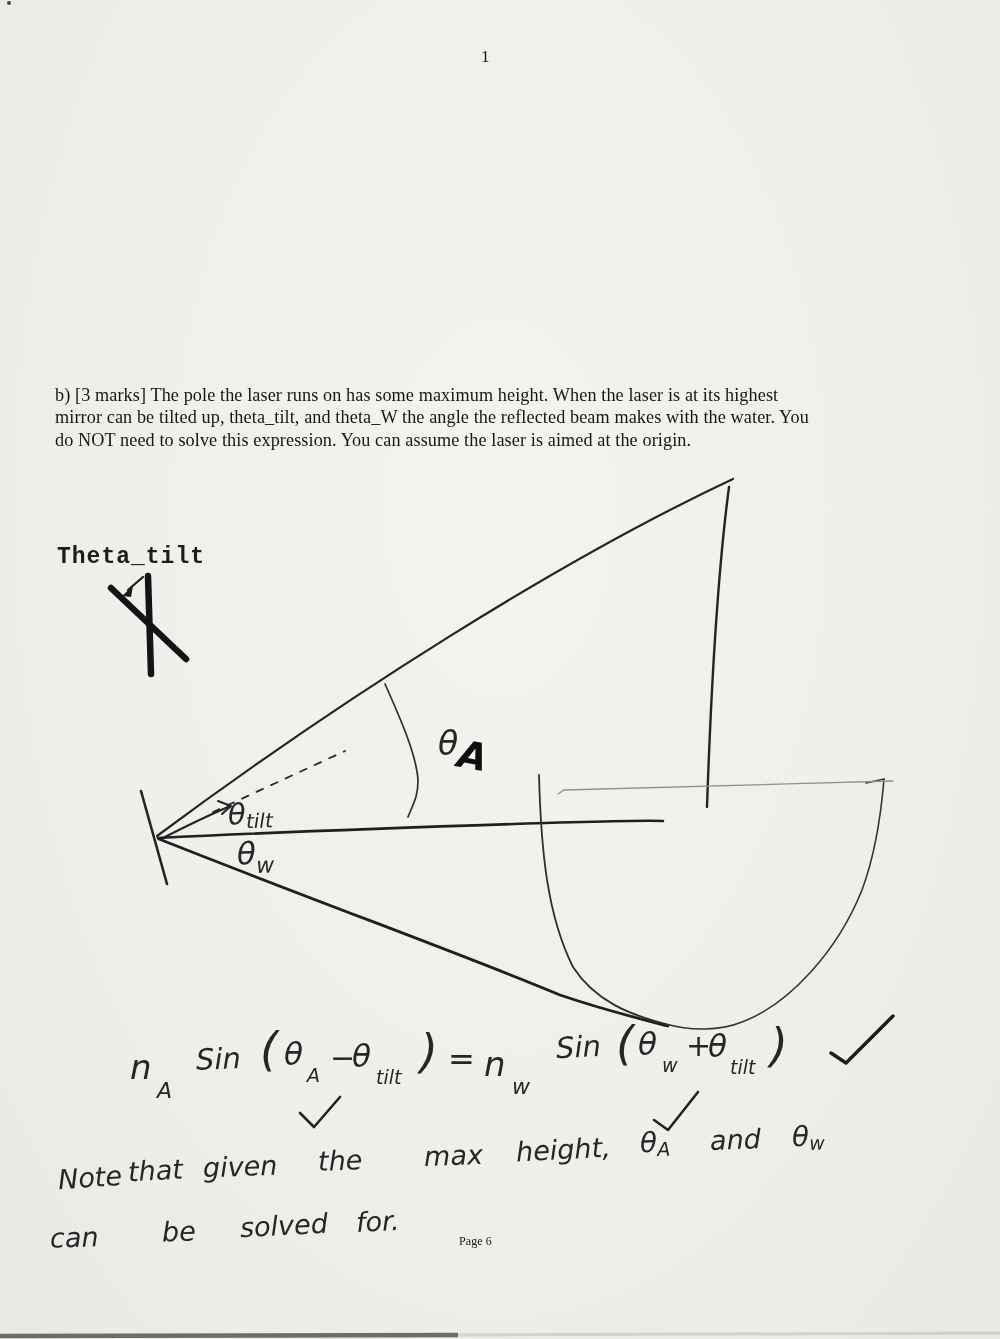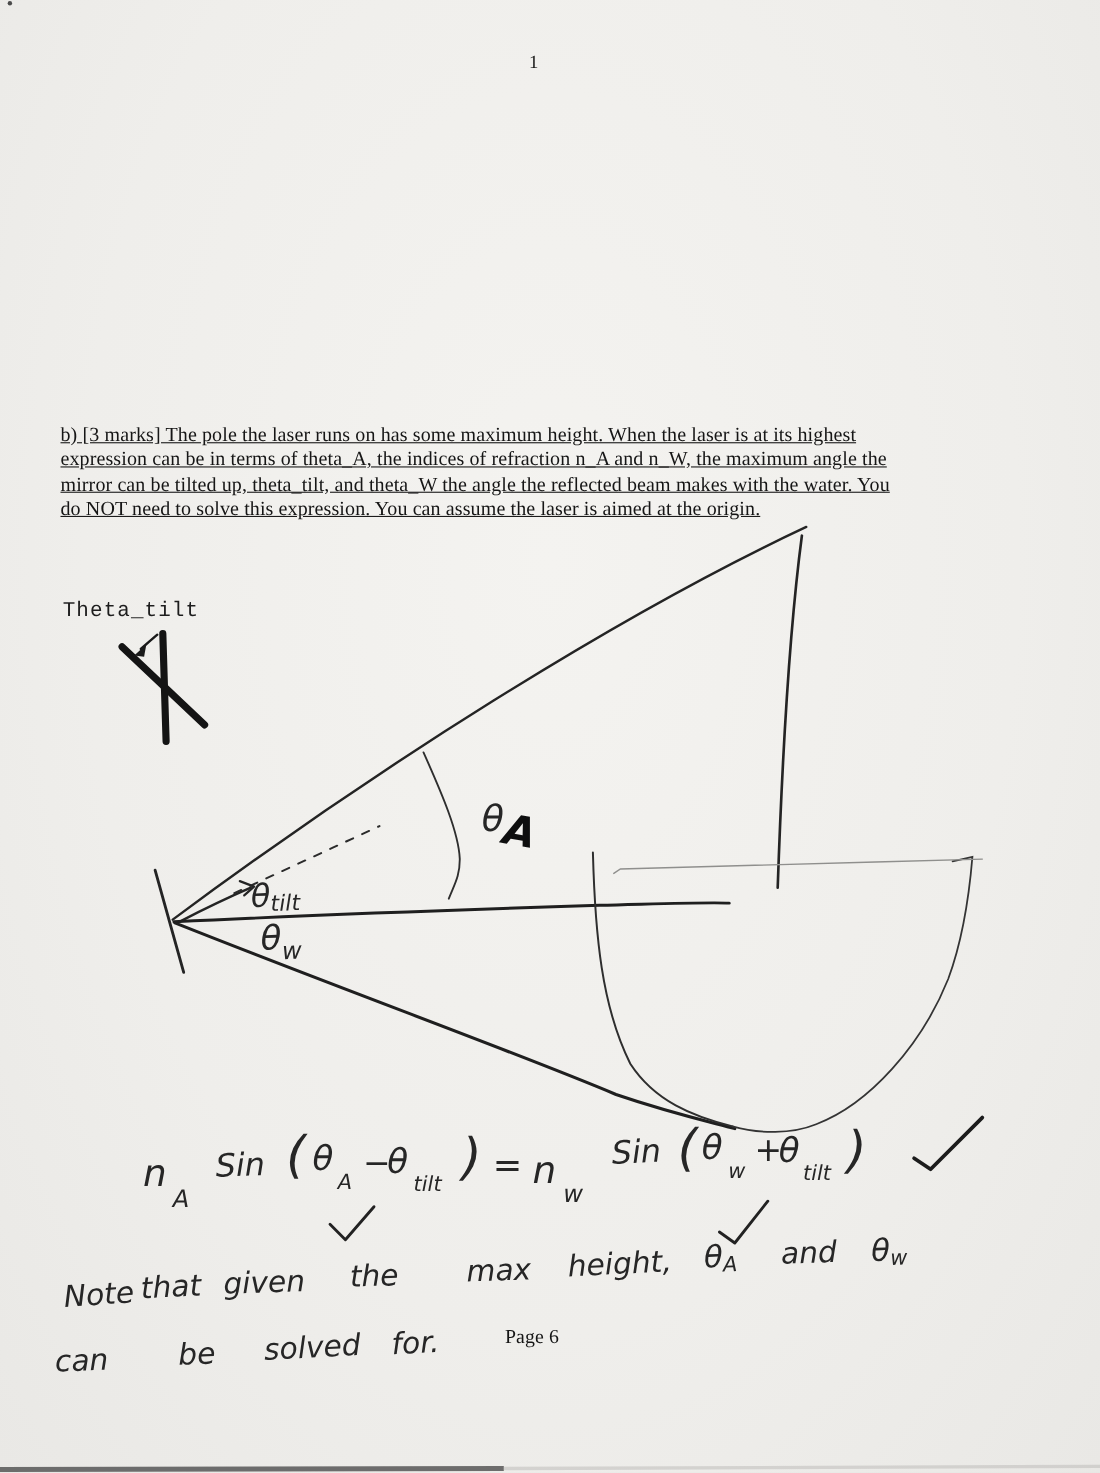--- a/index.html
+++ b/index.html
@@ -7,35 +7,34 @@
     position:relative;
     width:1000px;height:1339px;
     margin:0 auto;
     background:radial-gradient(ellipse at 50% 38%, #f4f3f0 0%, #efeeeb 60%, #e9e8e5 100%);
     overflow:hidden;
     font-family:"Liberation Serif", serif;
     color:#1b1b1b;
   }
   .abs{position:absolute;white-space:nowrap;}
   .printed{font-family:"Liberation Serif", serif;font-size:18.2px;line-height:22.4px;color:#161616;letter-spacing:0.1px;}
-  .mono-label{font-family:"Liberation Mono","DejaVu Sans Mono",monospace;font-weight:400;font-size:19px;color:#1d1d1d;letter-spacing:1px;}
+  .mono-label{font-family:"Liberation Mono","DejaVu Sans Mono",monospace;font-weight:700;font-size:23px;color:#1d1d1d;letter-spacing:1px;}
   .hand{font-family:"DejaVu Sans",sans-serif;font-style:italic;color:#262626;}
   .hand-sub{font-family:"DejaVu Sans",sans-serif;font-style:italic;color:#262626;}
   svg{position:absolute;left:0;top:0;}
 </style>
 </head>
 <body>
 
 <div class="page">
 
   <div class="abs printed" style="left:481px;top:46px;font-size:17px;">1</div>
 
-  <div class="abs" style="left:55px;top:384px;text-decoration:underline;">
+  <div class="abs" style="left:55px;top:384px;">
     <div class="printed">b) [3 marks]  The pole the laser runs on has some maximum height. When the laser is at its highest</div>
-    <div class="printed">expression can be in terms of theta_A, the indices of refraction n_A and n_W,  the maximum angle the</div>
     <div class="printed">mirror can be tilted up, theta_tilt, and theta_W the angle the reflected beam makes with the water.  You</div>
     <div class="printed">do NOT need to solve this expression.  You can assume the laser is aimed at the origin.</div>
   </div>
 
   <div class="abs mono-label" style="left:57px;top:544px;">Theta_tilt</div>
 
   <svg width="1000" height="1339" viewBox="0 0 1000 1339">
 
     <circle cx="9" cy="3" r="2" fill="#4a4a4a"></circle>
     <path d="M0,1336 L458,1335" stroke="#565656" stroke-width="4.5" fill="none" opacity="0.85"></path>
@@ -114,15 +113,15 @@
     <span class="abs" style="left:792px;top:1120px;transform:rotate(-2deg);">
       <span class="hand" style="font-size:28px;">θ</span><span class="hand-sub" style="font-size:19px;vertical-align:-4px;">w</span>
     </span>
 
     <span class="abs hand" style="left:50px;top:1222px;font-size:27px;transform:rotate(-2deg);">can</span>
     <span class="abs hand" style="left:162px;top:1216px;font-size:27px;transform:rotate(-2deg);">be</span>
     <span class="abs hand" style="left:240px;top:1210px;font-size:27px;transform:rotate(-3deg);">solved</span>
     <span class="abs hand" style="left:356px;top:1206px;font-size:27px;transform:rotate(-3deg);">for.</span>
   </div>
 
-  <div class="abs printed" style="left:459px;top:1204px;font-size:18px;">Page 6</div>
+  <div class="abs printed" style="left:459px;top:1230px;font-size:12px;">Page 6</div>
 
 </div>
 
 </body></html>

